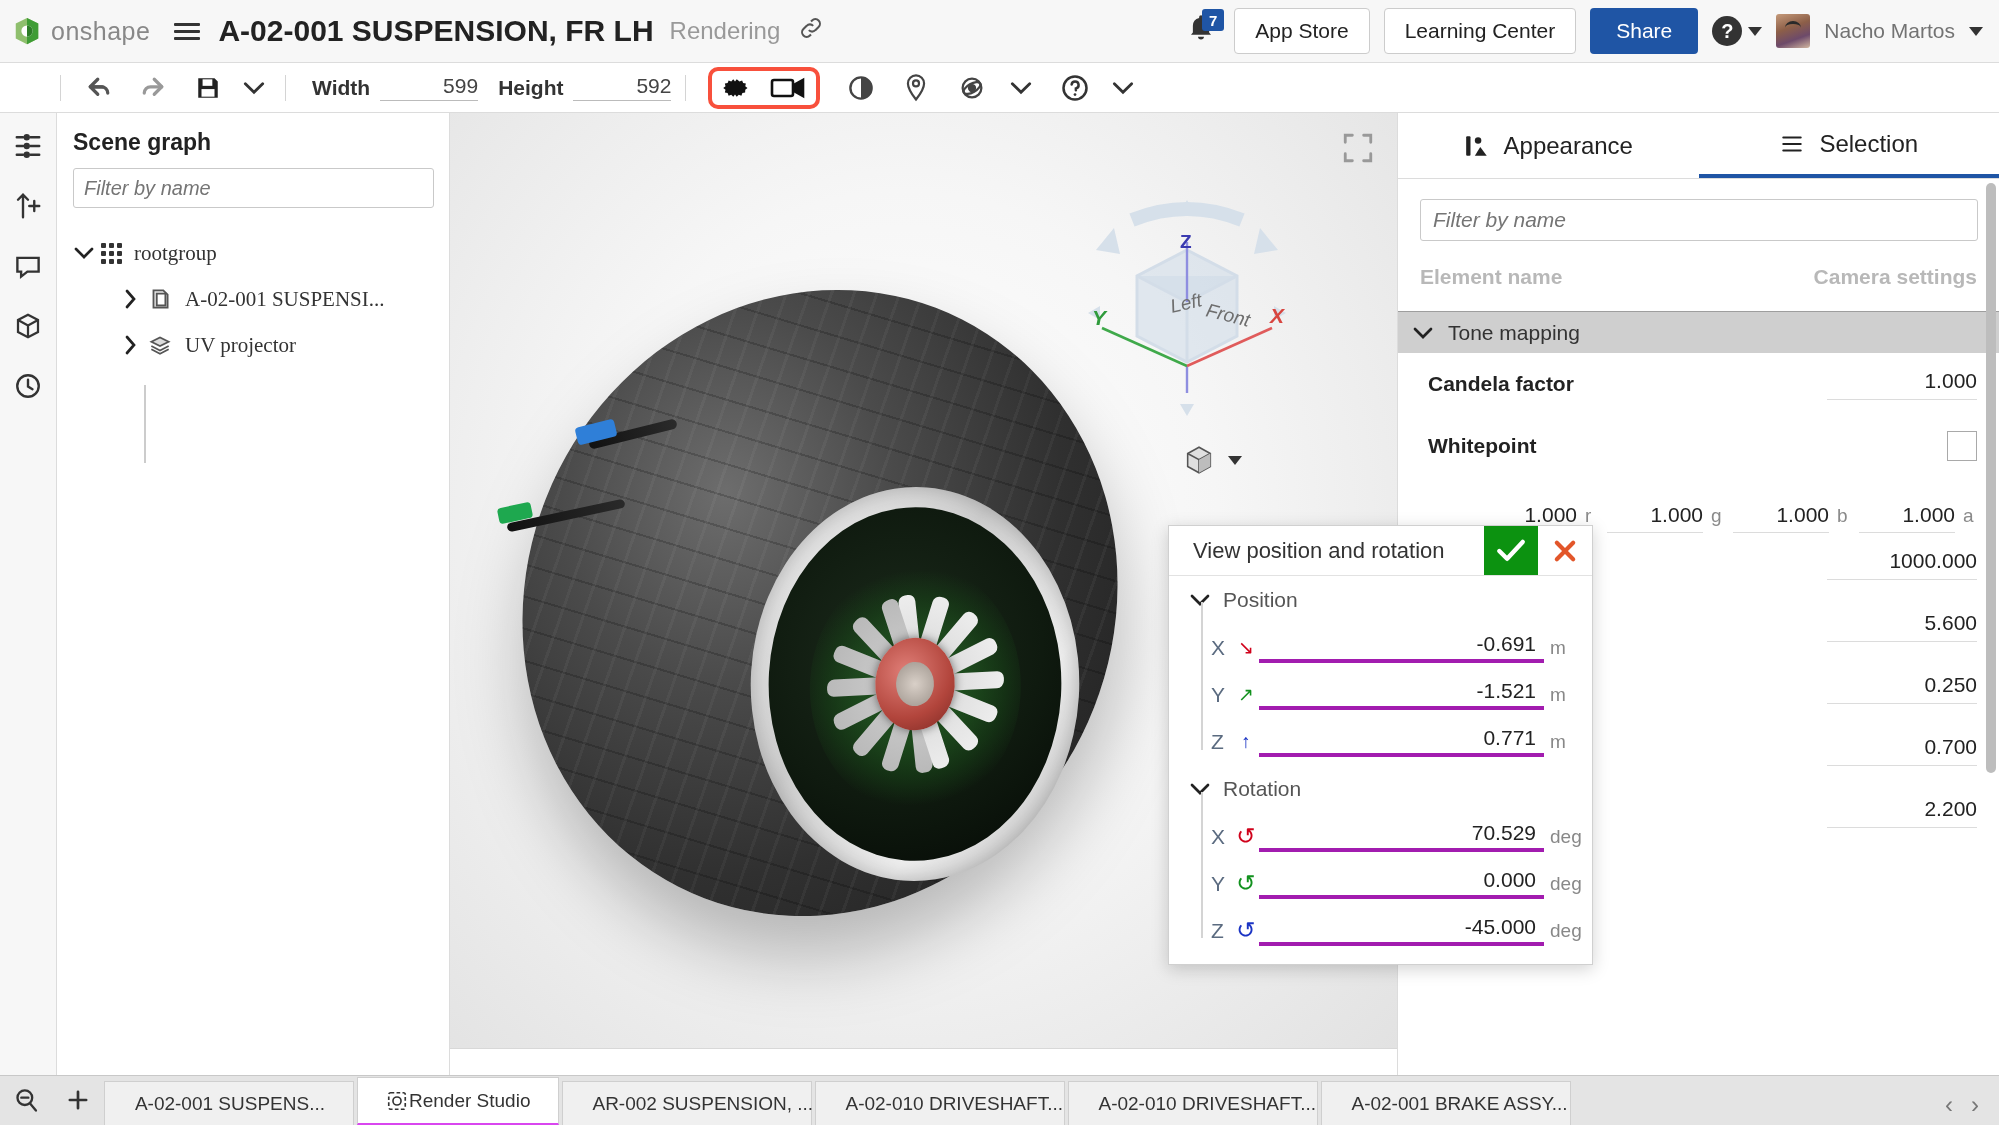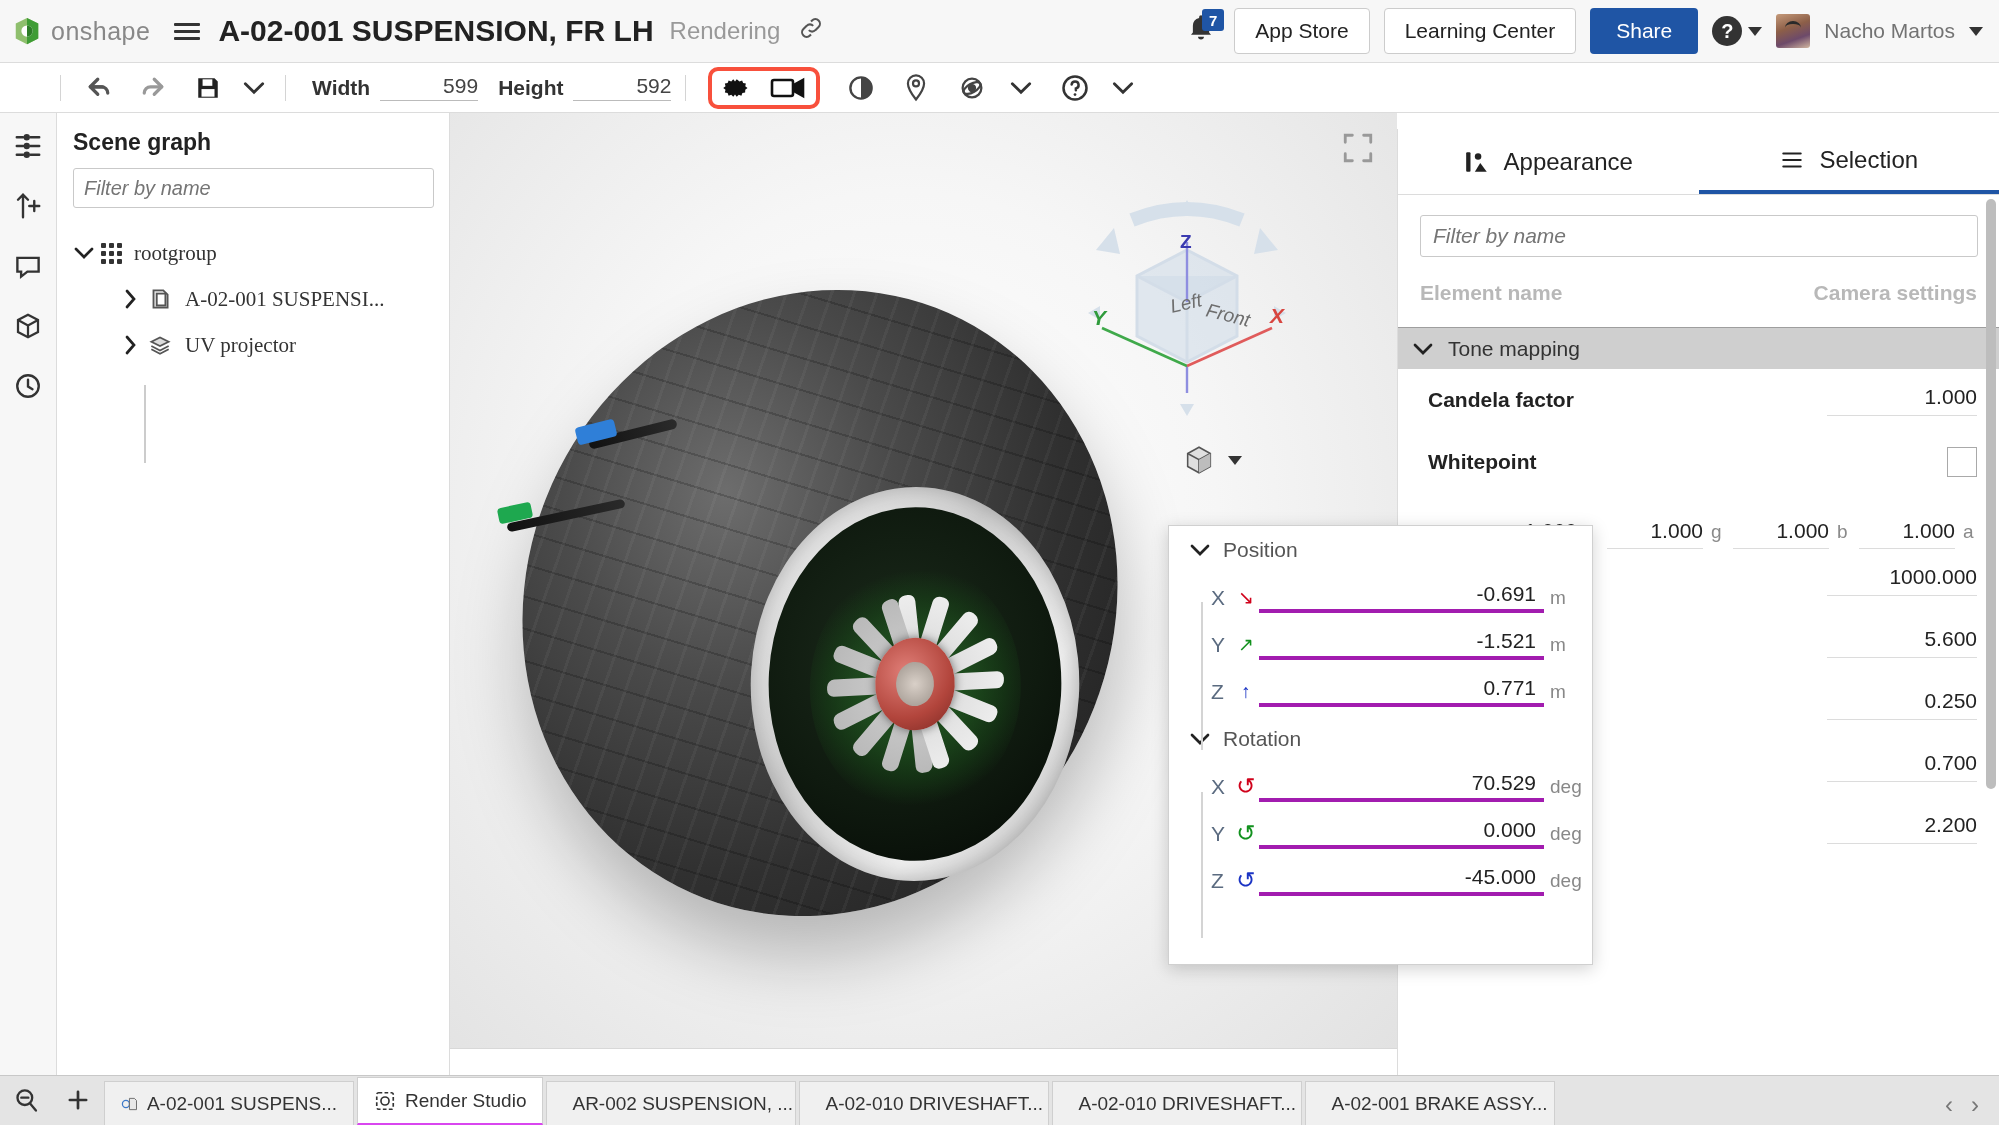--- a/index.html
+++ b/index.html
@@ -172,21 +172,21 @@
   .ax-field{
     flex:1;border-bottom:4px solid #a21caf;text-align:right;font-size:21px;color:#222;
     padding-right:8px;padding-bottom:3px;margin-right:6px;cursor:text;
   }
   .ax-unit{width:42px;font-size:19px;color:#888;}
   .popup-guide{position:absolute;left:32px;top:76px;width:2px;height:148px;background:#d4d4d4;}
   .popup-guide2{position:absolute;left:32px;top:266px;width:2px;height:146px;background:#d4d4d4;}
 
   
   .rpanel{
-    position:absolute;top:129px;left:1397px;width:602px;height:962px;
+    position:absolute;top:113px;left:1397px;width:602px;height:962px;
     background:#fff;border-left:1px solid #dcdcdc;
   }
   .rtabs{display:flex;height:66px;border-bottom:1px solid #dcdcdc;}
   .rtab{flex:1;display:flex;align-items:center;justify-content:center;gap:14px;
     font-size:24px;color:#222;cursor:pointer;}
   .rtab.active{border-bottom:4px solid #1f55a5;}
   .rfilter{
     margin:20px 22px 0 22px;width:558px;height:42px;border:1px solid #c9c9c9;border-radius:3px;
     padding:0 12px;font-size:21px;color:#8a8a8a;font-style:italic;
     font-family:"Liberation Sans",sans-serif;
@@ -214,21 +214,21 @@
   .rscroll{position:absolute;right:3px;top:70px;width:10px;height:590px;background:#bdbdbd;border-radius:5px;}
 
   
   .tabbar{
     position:absolute;left:0;bottom:0;width:1999px;height:50px;
     background:#e4e4e4;border-top:1px solid #c8c8c8;display:flex;align-items:flex-end;
   }
   .tb-tool{width:52px;height:50px;display:flex;align-items:center;justify-content:center;cursor:pointer;}
   .doctab{
     height:44px;background:#f0f0f0;border:1px solid #cfcfcf;border-bottom:none;
-    display:flex;align-items:center;gap:9px;padding:0 16px;margin-right:3px;
+    display:flex;align-items:center;gap:1px;padding:0 28px;margin-right:3px;
     font-size:19px;color:#333;cursor:pointer;white-space:nowrap;max-width:250px;
   }
   .doctab.active{background:#fff;border-bottom:2px solid #d946ef;height:48px;}
   .tabnav{margin-left:auto;display:flex;align-items:center;gap:18px;padding:0 20px 6px 0;}
   .tabnav span{font-size:24px;color:#777;cursor:pointer;}
 
   .hsep{position:absolute;left:450px;top:1048px;width:947px;height:1px;background:#d8d8d8;}
   .logout{position:absolute;right:22px;top:78px;cursor:pointer;}
 </style>
 </head>
@@ -520,20 +520,33 @@
       <path d="M4 7.4 12 11.8l8-4.4" fill="none" stroke="#555" stroke-width="1.1"></path>
       <path d="M12 11.8V21" fill="none" stroke="#555" stroke-width="1.1"></path>
       <path d="M12 11.8 20 7.4v9.2L12 21Z" fill="#bdbdbd"></path>
     </svg>
     <div class="caret"></div>
   </div>
 </div>
 <div class="hsep"></div>
 
 <div class="popup">
+  <div class="popup-head">
+    <div class="popup-title">View position and rotation</div>
+    <div class="ok-btn">
+      <svg width="32" height="26" viewBox="0 0 24 20" fill="none" stroke="#fff" stroke-width="3.4" stroke-linecap="round" stroke-linejoin="round">
+          <path d="M3 10l6 6 12-13"></path>
+        </svg>
+    </div>
+    <div class="cancel-btn">
+      <svg width="28" height="28" viewBox="0 0 24 24" fill="none" stroke="#e2562a" stroke-width="3.6" stroke-linecap="round">
+          <path d="M5 5l14 14M19 5L5 19"></path>
+        </svg>
+    </div>
+  </div>
 
   <div class="popup-guide"></div>
   <div class="popup-guide2"></div>
 
   <div class="grp-row">
     <svg width="22" height="14" viewBox="0 0 22 14" fill="none" stroke="#222" stroke-width="2.7" stroke-linecap="round">
         <path d="M3 3l8 8 8-8"></path>
       </svg>
     <div class="grp-label">Position</div>
   </div>

